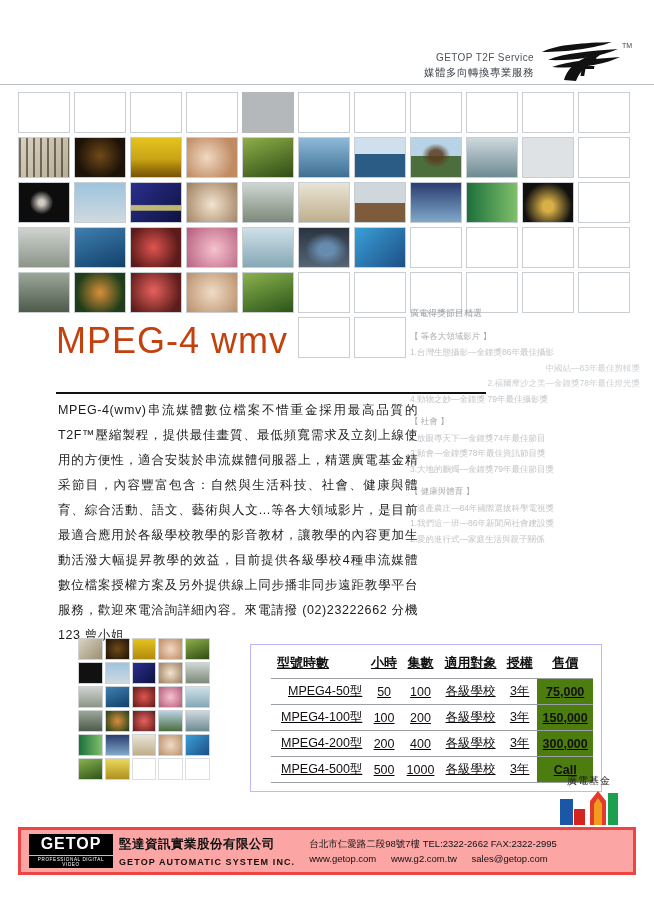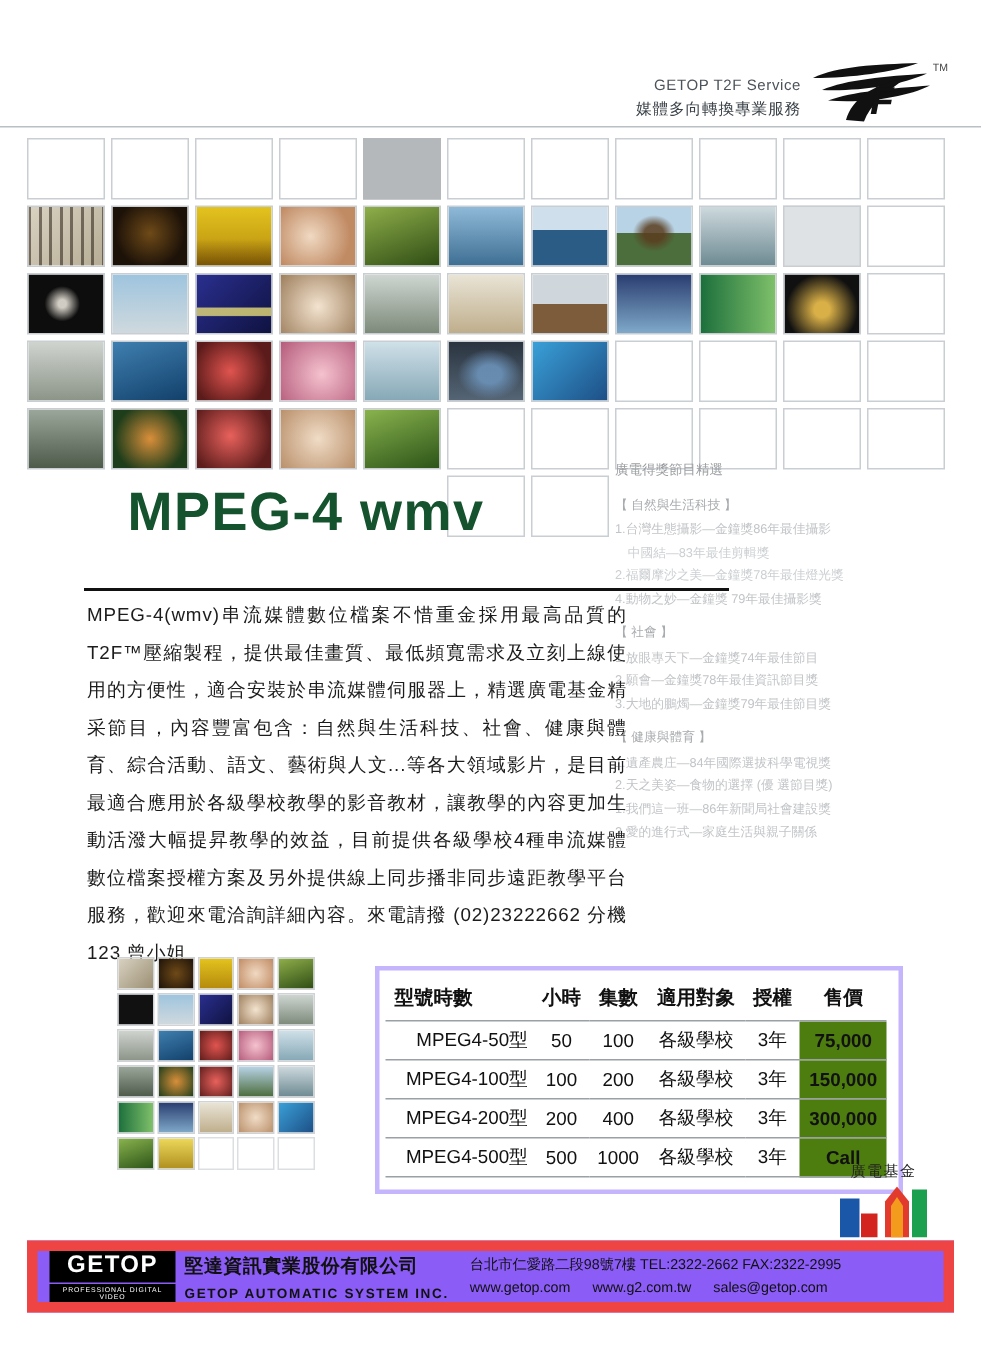--- a/index.html
+++ b/index.html
@@ -89,25 +89,24 @@
   .cell.lightgrey { background: #dfe2e4; }
 
   
   .ph { position:absolute; inset:0; }
 
   
   .title-main {
     position: absolute;
     left: 56px; top: 320px;
     font-size: 36px;
-    font-weight: bold;
-    color: #14532d;
+    font-weight: normal;
+    color: #c2410c;
     letter-spacing: 1px;
     font-family: "Liberation Sans", sans-serif;
-    margin-left: 29px;
   }
   .title-sub {
     position: absolute;
     left: 56px; top: 360px;
     font-size: 23px;
     font-weight: bold;
     color: #111;
     letter-spacing: 1.5px;
   }
   .title-underline {
@@ -142,21 +141,21 @@
     color: #9a9da0;
     margin-bottom: 2px;
     font-size: 9px;
   }
   .awards .aw-head {
     color: #a9acaf;
     margin-top: 7px;
     margin-bottom: 1px;
   }
   .awards .aw-line { color: #c2c5c8; }
-  .awards .aw-line.fade2 { color: #ccd0d3; }
+  .awards .aw-line.fade2 { color: #ccd0d3; text-align: right; }
 
   
   .mini-grid {
     position: absolute;
     left: 78px; top: 638px;
     width: 132px;
   }
   .mini-row { display: flex; gap: 2px; margin-bottom: 2px; }
   .mini-cell {
     width: 25px; height: 22px;
@@ -164,24 +163,25 @@
     box-sizing: border-box;
     overflow: hidden;
     position: relative;
   }
 
   
   .price-table-wrap {
     position: absolute;
     left: 250px; top: 644px;
     width: 352px;
-    border: 3px solid #c4b5fd;
+    border: 1px solid #c4b5fd;
     background: #fff;
-    padding: 6px 8px 8px 4px;
+    padding: 6px 8px 8px 20px;
     box-sizing: border-box;
+    text-decoration: underline;
   }
   table.pricing {
     border-collapse: collapse;
     width: 100%;
     font-size: 12px;
   }
   table.pricing th {
     font-size: 13px;
     font-weight: bold;
     padding: 3px 4px 6px 4px;
@@ -223,23 +223,23 @@
     position: relative;
     width: 58px; height: 34px;
     margin: 0 auto;
   }
 
   
   .footer {
     position: absolute;
     left: 18px; bottom: 22px;
     width: 618px; height: 48px;
-    border: 7px solid #ef4444;
+    border: 3px solid #ef4444;
     box-sizing: border-box;
-    background: #8b5cf6;
+    background: #fca5a5;
   }
   .footer-inner {
     display: flex;
     align-items: center;
     height: 100%;
     padding: 0 8px;
   }
   .getop-badge {
     width: 84px;
     margin-right: 6px;
@@ -456,34 +456,33 @@
       <div class="cell" style="visibility:hidden"></div>
       <div class="cell" style="visibility:hidden"></div>
       <div class="cell empty"></div>
       <div class="cell empty"></div>
     </div>
   </div>
 
   <div class="awards">
     <div class="aw-title">廣電得獎節目精選</div>
 
-    <div class="aw-head">【 自然與生活科技 】</div>
+    <div class="aw-head">【 等各大領域影片 】</div>
     <div class="aw-line">1.台灣生態攝影—金鐘獎86年最佳攝影</div>
     <div class="aw-line fade2">　中國結—83年最佳剪輯獎</div>
     <div class="aw-line fade2">2.福爾摩沙之美—金鐘獎78年最佳燈光獎</div>
     <div class="aw-line">4.動物之妙—金鐘獎 79年最佳攝影獎</div>
 
     <div class="aw-head">【 社會 】</div>
     <div class="aw-line">1.放眼專天下—金鐘獎74年最佳節目</div>
     <div class="aw-line">2.願會—金鐘獎78年最佳資訊節目獎</div>
     <div class="aw-line">3.大地的鵬燭—金鐘獎79年最佳節目獎</div>
 
     <div class="aw-head">【 健康與體育 】</div>
     <div class="aw-line">1.遺產農庄—84年國際選拔科學電視獎</div>
-    <div class="aw-line">2.天之美姿—食物的選擇 (優 選節目獎)</div>
 
     <div class="aw-line">1.我們這一班—86年新聞局社會建設獎</div>
     <div class="aw-line">2.愛的進行式—家庭生活與親子關係</div>
   </div>
 
   <div class="title-main">MPEG-4  wmv</div>
   <div class="title-underline"></div>
 
   <div class="body-copy">MPEG-4(wmv)串流媒體數位檔案不惜重金採用最高品質的T2F™壓縮製程，提供最佳畫質、最低頻寬需求及立刻上線使用的方便性，適合安裝於串流媒體伺服器上，精選廣電基金精采節目，內容豐富包含：自然與生活科技、社會、健康與體育、綜合活動、語文、藝術與人文...等各大領域影片，是目前最適合應用於各級學校教學的影音教材，讓教學的內容更加生動活潑大幅提昇教學的效益，目前提供各級學校4種串流媒體數位檔案授權方案及另外提供線上同步播非同步遠距教學平台服務，歡迎來電洽詢詳細內容。來電請撥 (02)23222662 分機 123 曾小姐</div>
 

